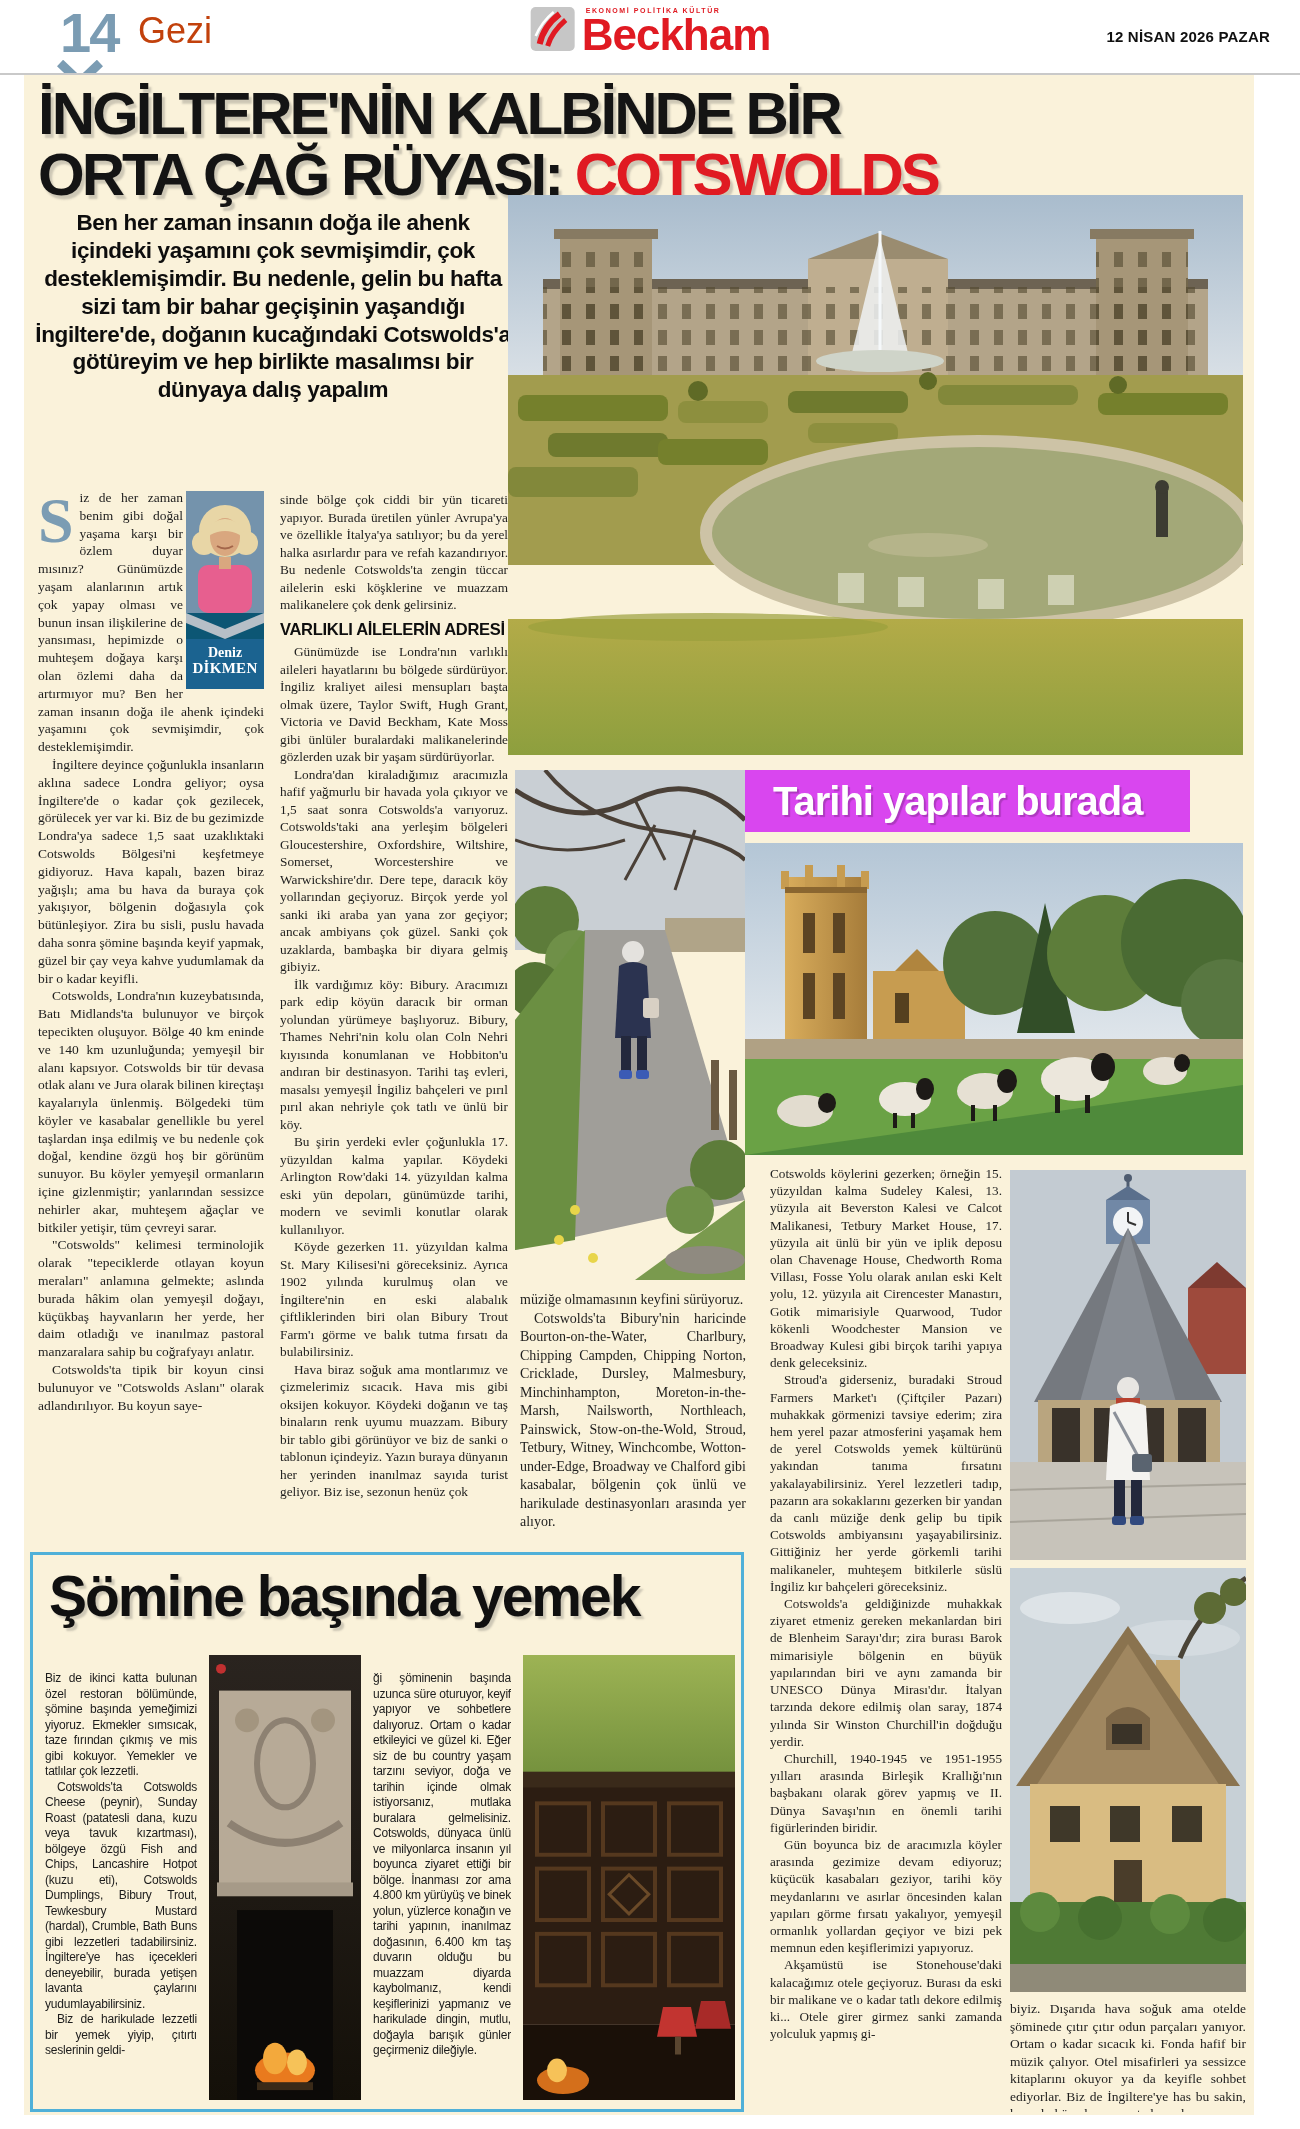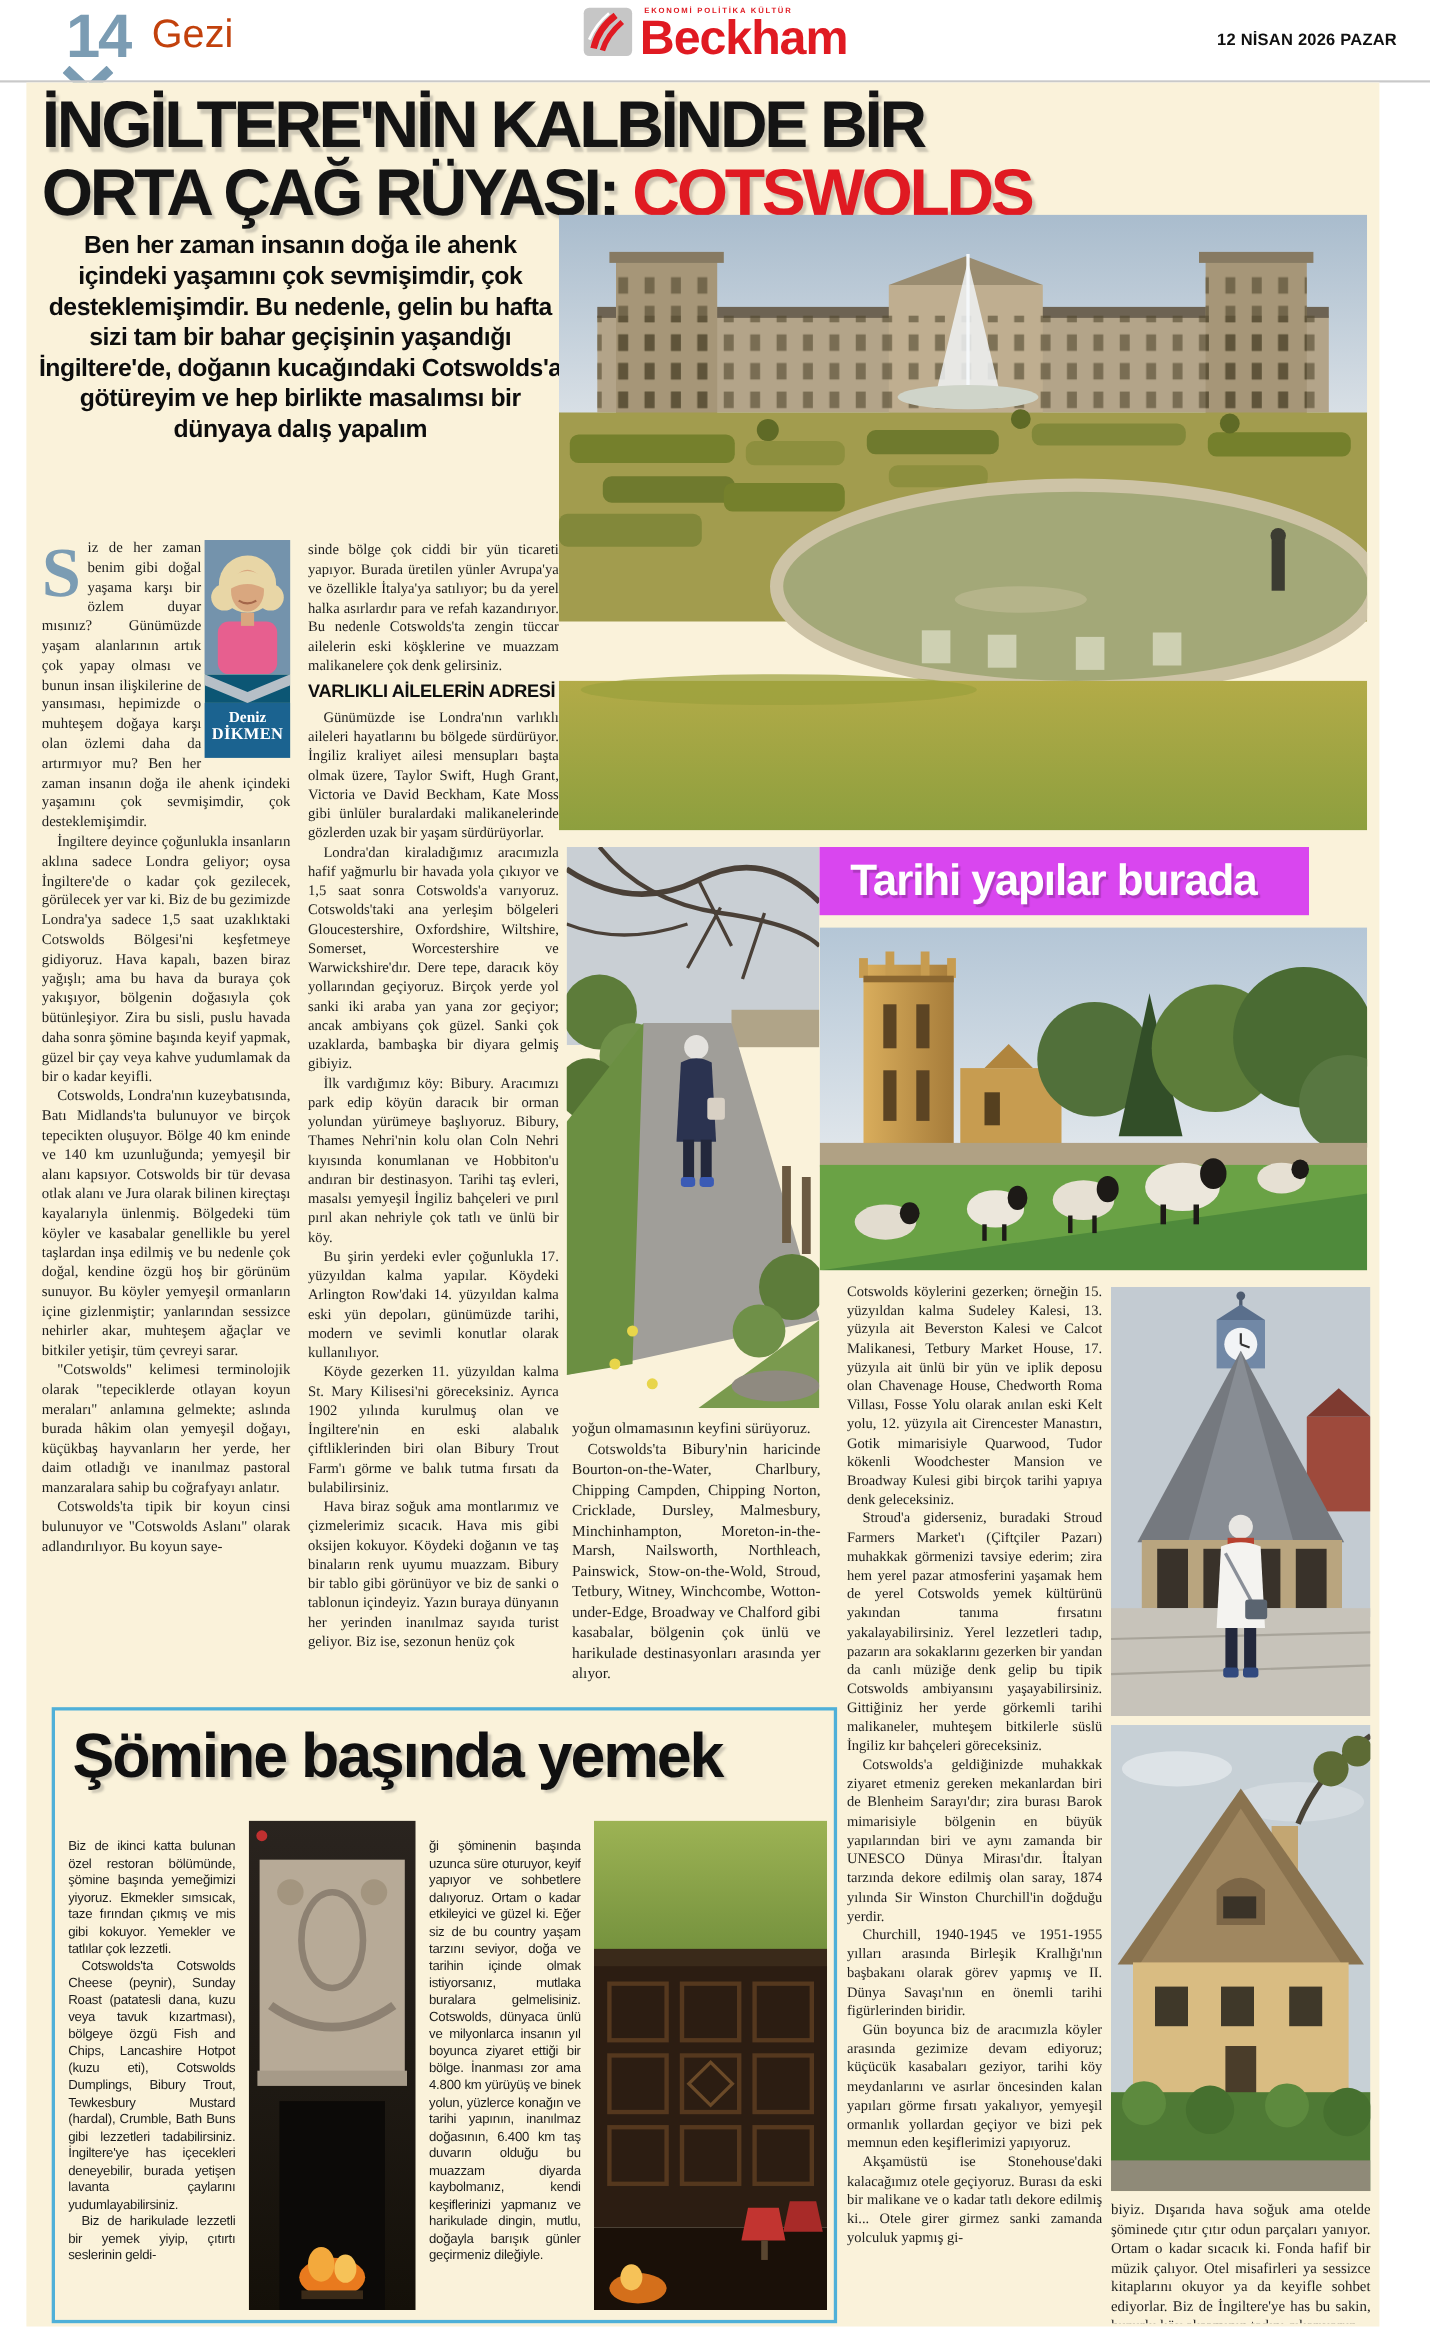--- a/index.html
+++ b/index.html
@@ -61,21 +61,21 @@
 
   
   .banner { position:absolute; left:721px; top:695px; width:445px; height:62px; background:#d946ef;
             color:#ffffff; font-weight:800; font-size:40px; line-height:62px; padding-left:28px;
             letter-spacing:-1px; text-shadow:2px 2px 1px rgba(0,0,0,0.2); }
   .colA { left:746px; top:1090px; width:232px; height:950px; font-size:13.2px; line-height:17.2px; }
   .colB { left:986px; top:1925px; width:236px; height:112px; font-size:13.5px; line-height:17.5px; }
 
   
   .sbox { position:absolute; left:6px; top:1477px; width:714px; height:560px; background:#faf2da;
-          border:3px solid #4fb0d8;margin-left:17px; }
+          border:3px solid #4fb0d8; }
   .sbox-title { position:absolute; left:16px; top:8px; font-size:57px; font-weight:800; color:#101010;
                 letter-spacing:-2px; text-shadow:3px 3px 2px rgba(70,70,70,0.25); }
   .sbox .scol { position:absolute; top:116px; height:445px; font-family:"Liberation Sans", sans-serif;
                 font-size:12px; line-height:15.5px; color:#1c1c1c; text-align:justify; overflow:hidden;
                 letter-spacing:-0.2px; }
   .sbox .scol p { text-indent:12px; }
   .sbox .scol p.noindent { text-indent:0; }
   .scol1 { left:12px;  width:152px; }
   .scol2 { left:340px; width:138px; }
   .sphoto1 { position:absolute; left:176px; top:100px; width:152px; height:445px; overflow:hidden; }
@@ -256,21 +256,21 @@
         <rect x="104" y="300" width="13" height="9" rx="3" fill="#3b5bb5"></rect>
         <rect x="121" y="300" width="13" height="9" rx="3" fill="#3b5bb5"></rect>
         <circle cx="60" cy="440" r="5" fill="#e8d54a"></circle>
           <circle cx="44" cy="470" r="5" fill="#e8d54a"></circle>
           <circle cx="78" cy="488" r="5" fill="#e8d54a"></circle>
         <ellipse cx="190" cy="490" rx="40" ry="14" fill="#8f8a80"></ellipse>
       </svg>
     </div>
 
     <div class="bodycol col3">
-      <p class="noindent">yoğun olmamasının keyfini sürüyoruz.</p>
+      <p class="noindent">müziğe olmamasının keyfini sürüyoruz.</p>
       <p>Cotswolds'ta Bibury'nin haricinde Bourton-on-the-Water, Charlbury, Chipping Campden, Chipping Norton, Cricklade, Dursley, Malmesbury, Minchinhampton, Moreton-in-the-Marsh, Nailsworth, Northleach, Painswick, Stow-on-the-Wold, Stroud, Tetbury, Witney, Winchcombe, Wotton-under-Edge, Broadway ve Chalford gibi kasabalar, bölgenin çok ünlü ve harikulade destinasyonları arasında yer alıyor.</p>
     </div>
 
     <div class="banner">Tarihi yapılar burada</div>
 
     <div class="photo ph-church">
       <svg viewBox="0 0 498 312" preserveAspectRatio="none">
         <defs>
           <linearGradient id="sky2" x1="0" y1="0" x2="0" y2="1">
               <stop offset="0" stop-color="#b4c6d6"></stop>

